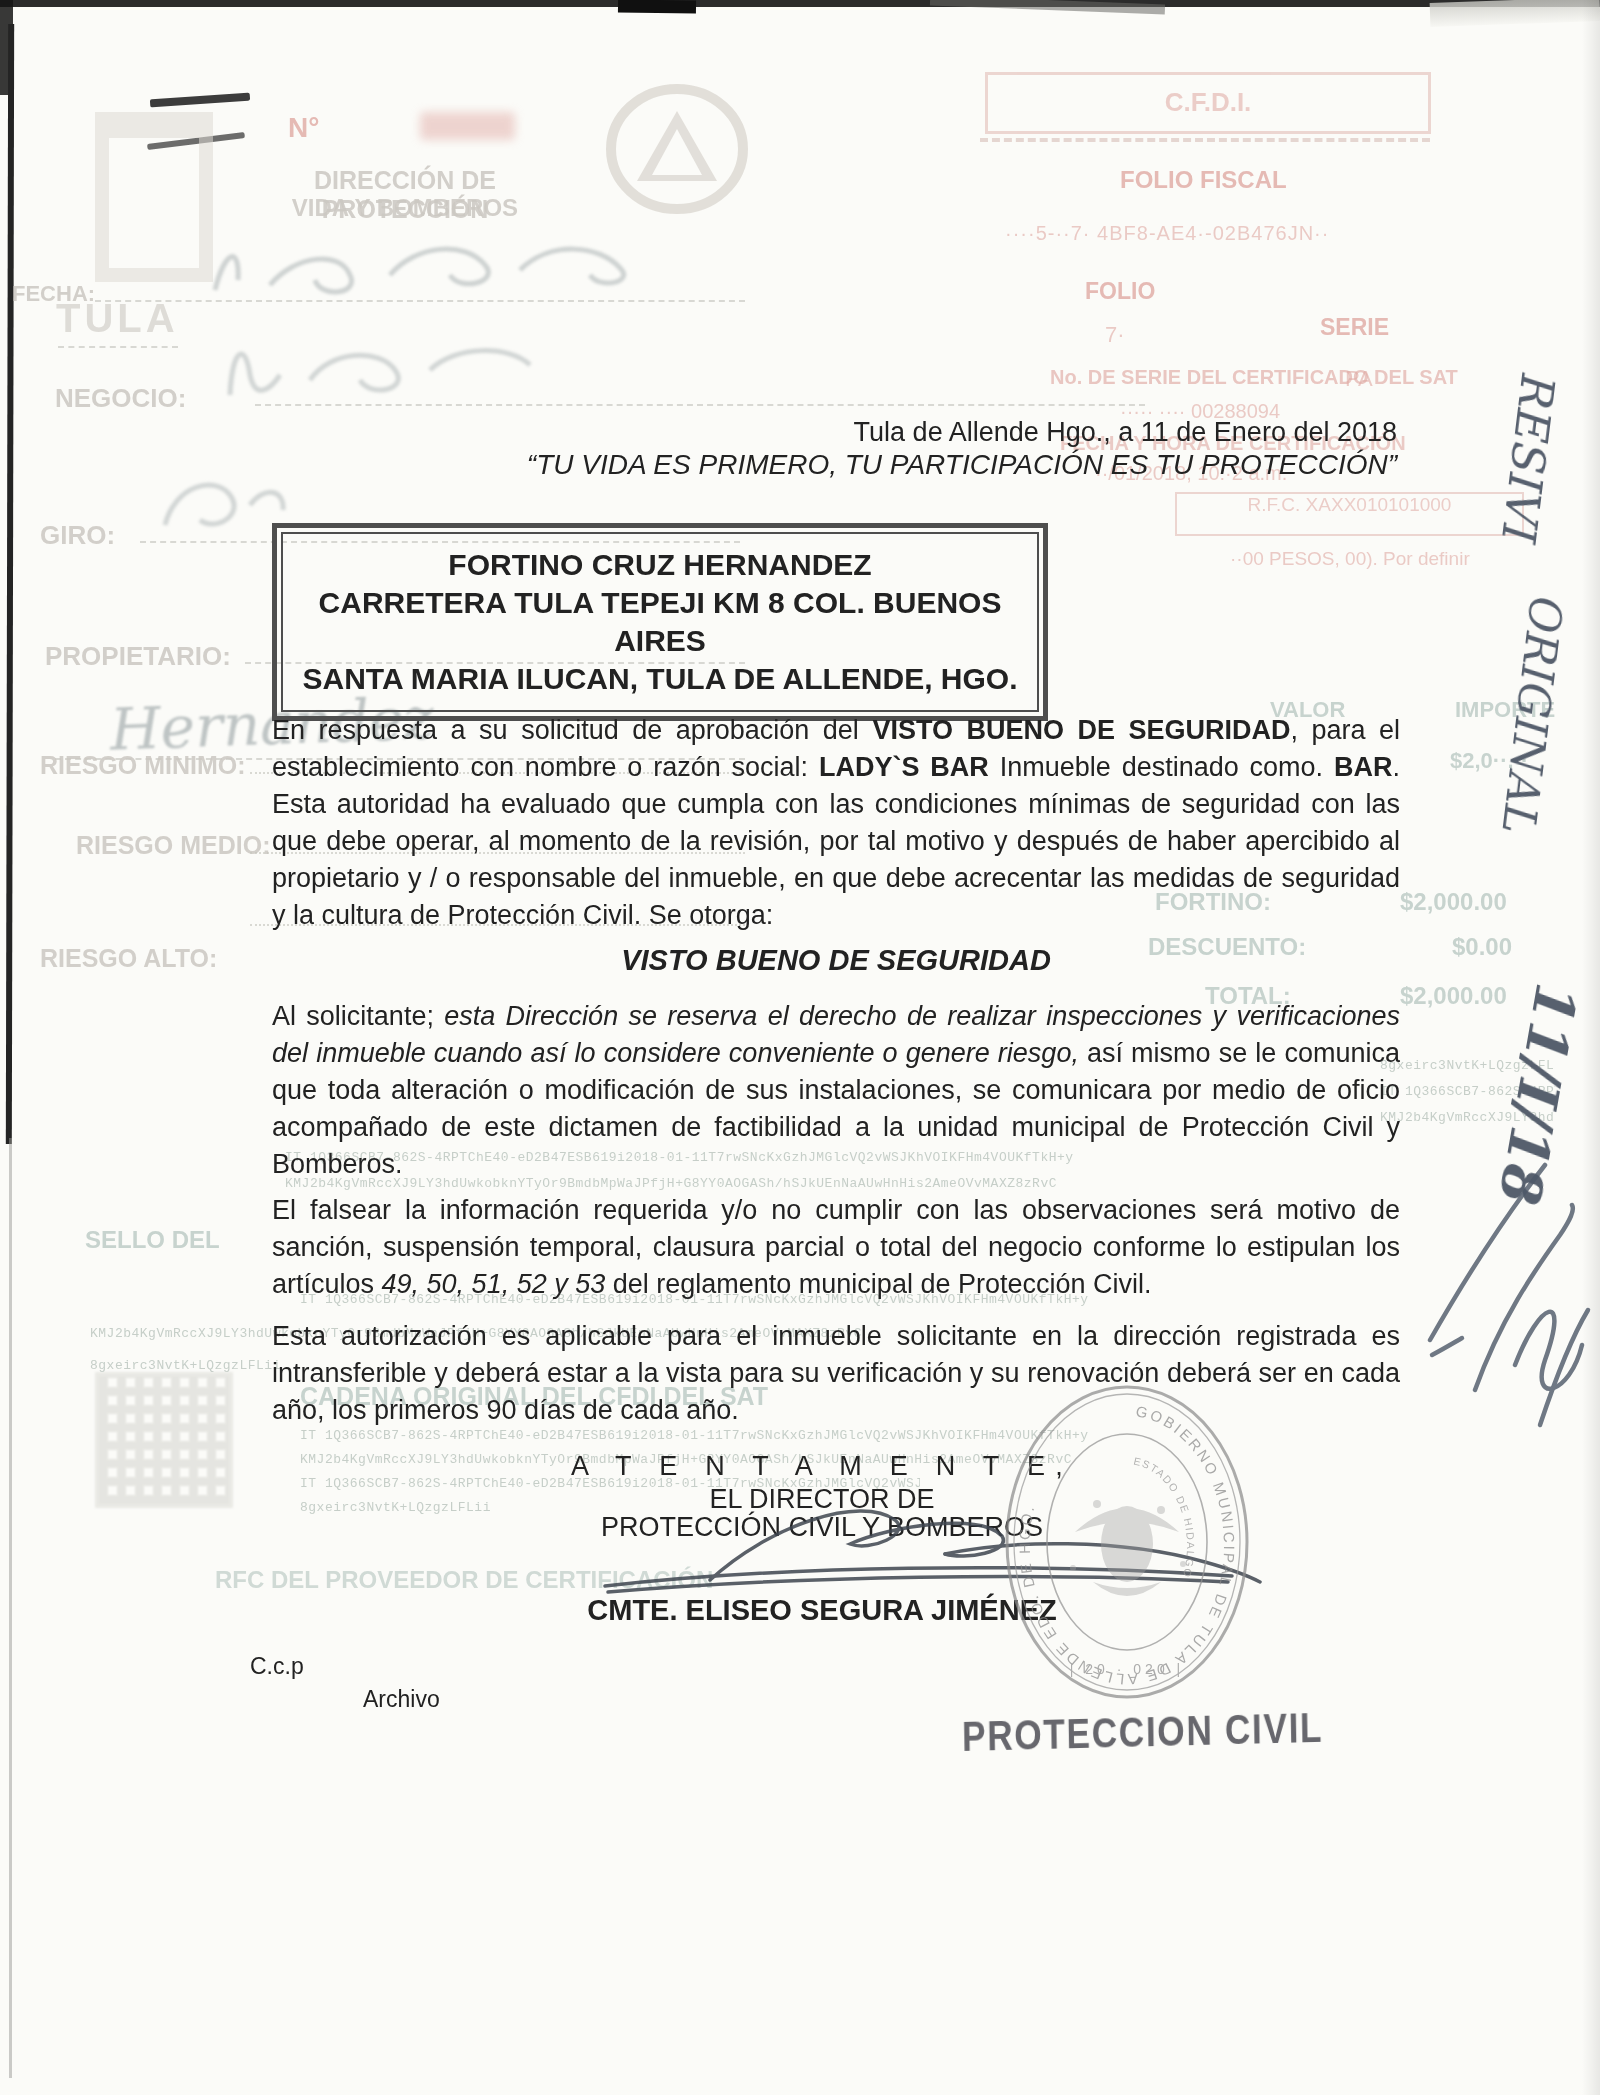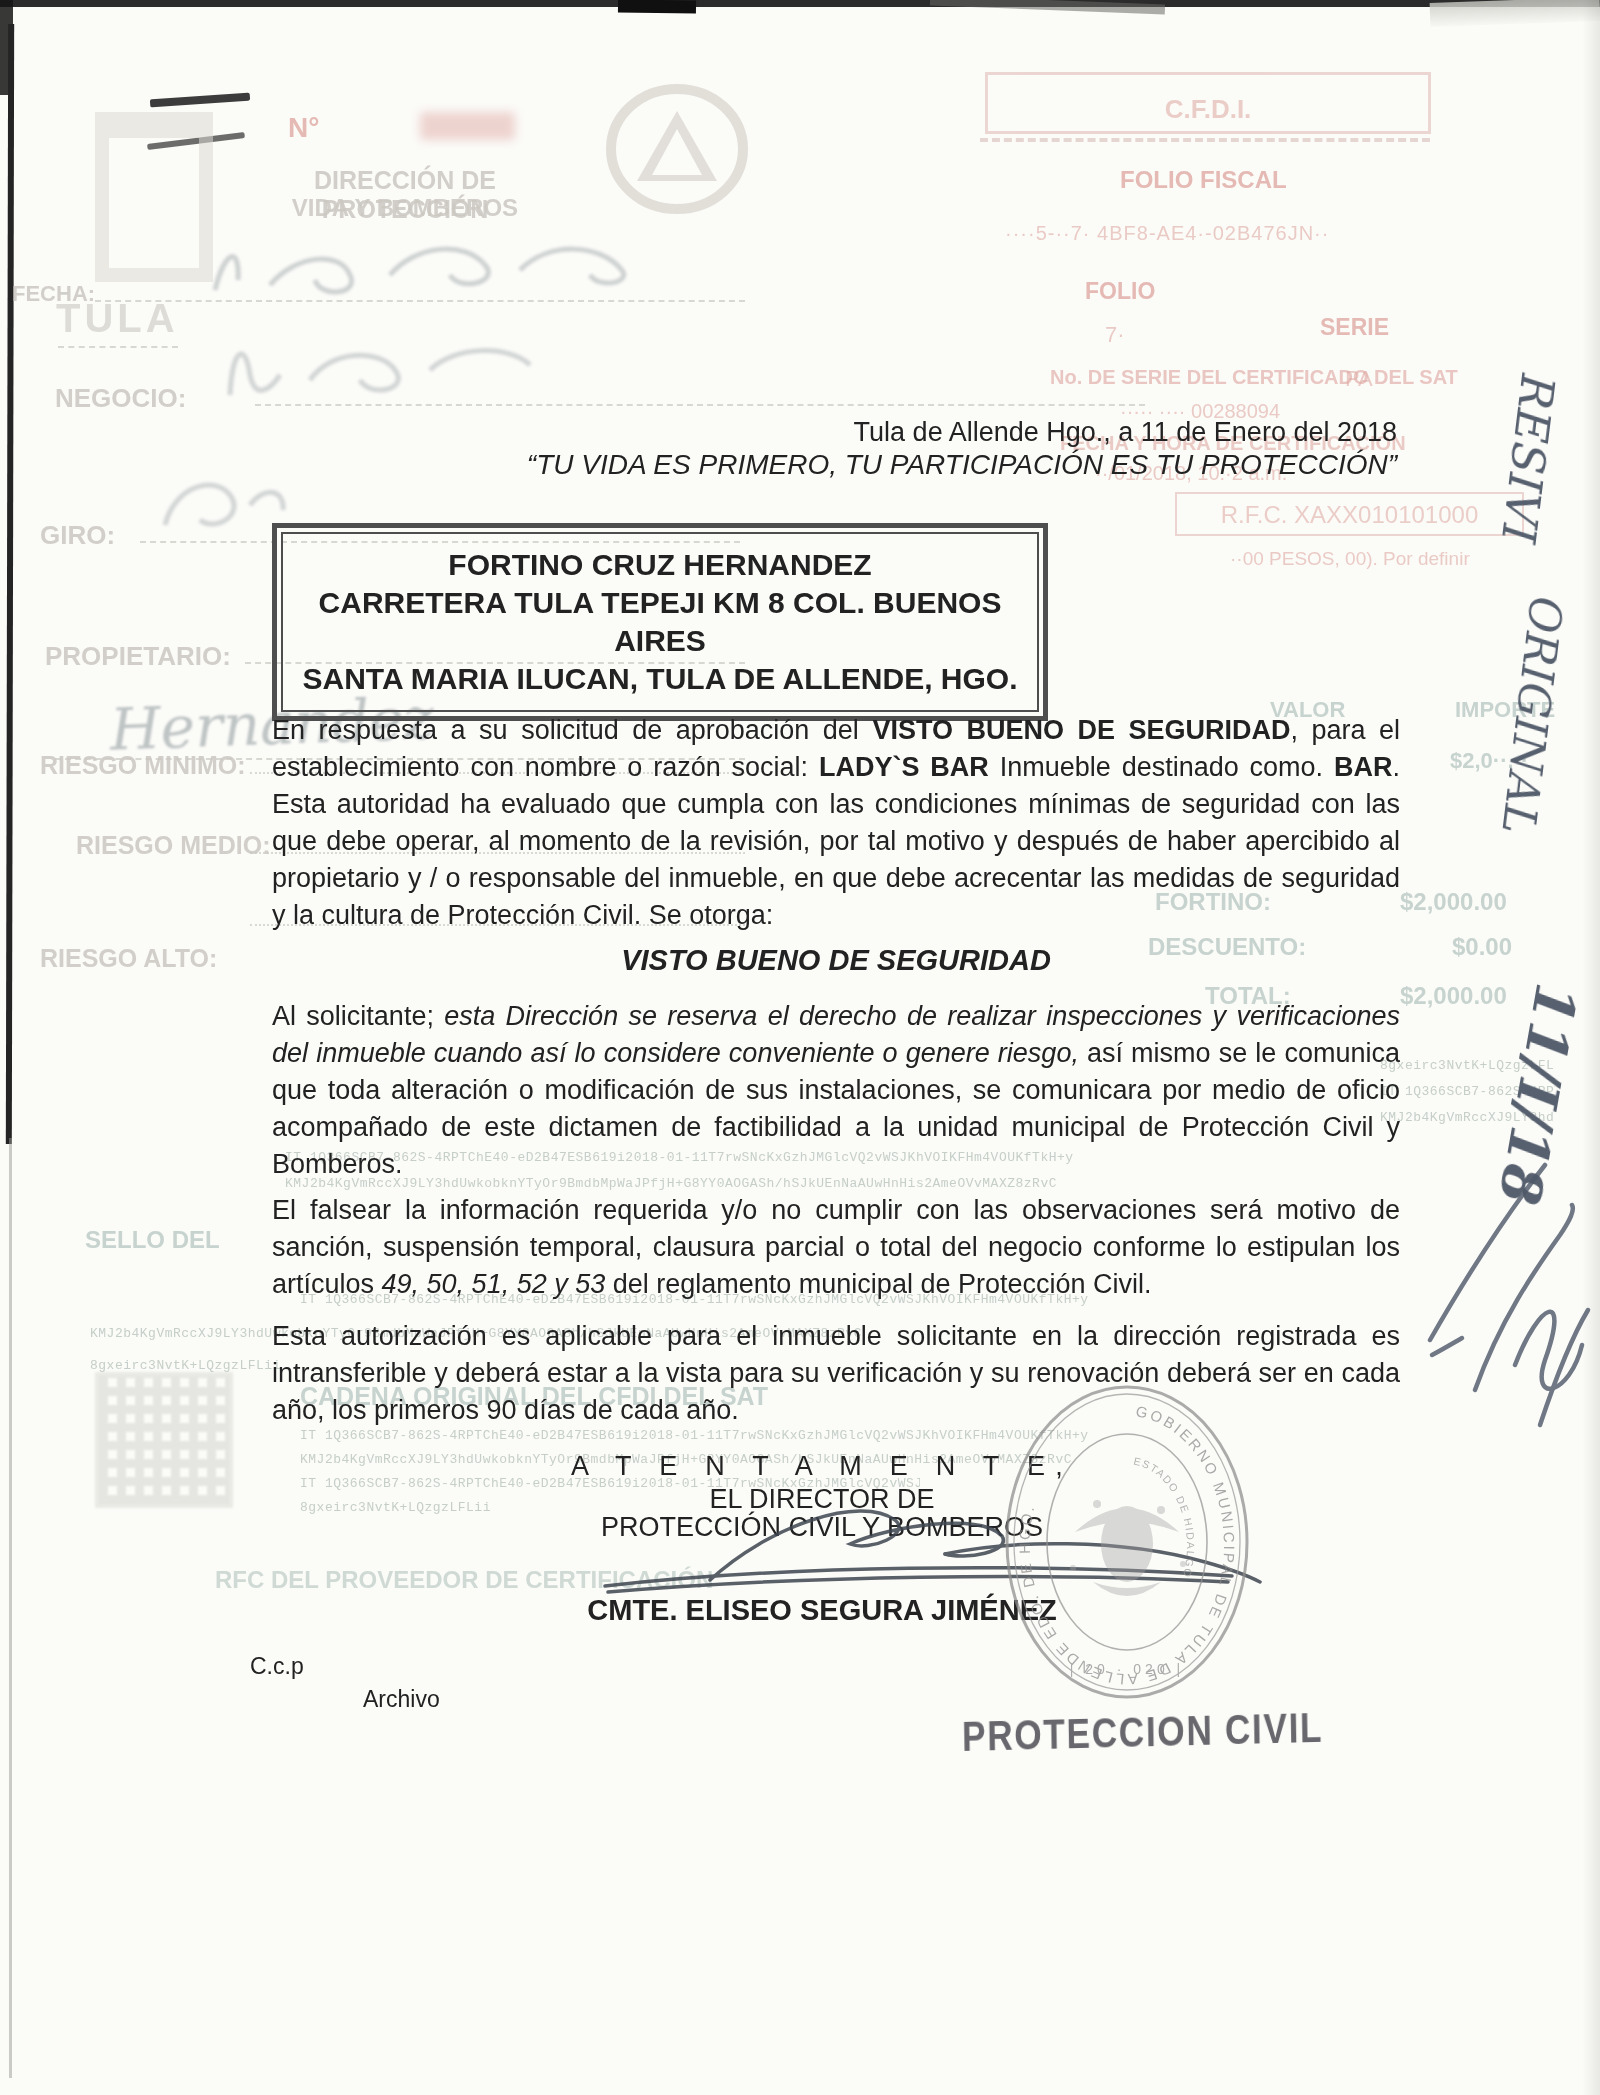--- a/index.html
+++ b/index.html
@@ -107,35 +107,35 @@
   <div class="abs dashline" style="left:55px;top:758px;width:690px;"></div>
 
   <div class="abs lh lh-bold" style="left:40px;top:751px;font-size:25px;">RIESGO MINIMO:</div>
   <div class="abs dotline" style="left:250px;top:772px;width:495px;"></div>
   <div class="abs lh lh-bold" style="left:40px;top:831px;font-size:25px;margin-left:36px;">RIESGO MEDIO:</div>
   <div class="abs dotline" style="left:250px;top:852px;width:495px;"></div>
   <div class="abs lh lh-bold" style="left:40px;top:903px;font-size:25px;margin-top:41px;">RIESGO ALTO:</div>
   <div class="abs dotline" style="left:250px;top:924px;width:495px;"></div>
 
   <div class="abs" style="left:985px;top:72px;width:440px;height:56px;border:3px solid #e6c6c0;opacity:.7;">
-    <div class="pinky" style="text-align:center;font-size:26px;font-weight:bold;padding-top:19px;">C.F.D.I.</div>
+    <div class="pinky" style="text-align:center;font-size:26px;font-weight:bold;padding-top:12px;">C.F.D.I.</div>
   </div>
   <div class="abs" style="left:980px;top:138px;width:450px;border-top:4px dashed #d8beb8;opacity:.6;"></div>
   <div class="abs pinky" style="left:1120px;top:166px;font-size:24px;font-weight:bold;">FOLIO FISCAL</div>
   <div class="abs pinky" style="left:1005px;top:222px;font-size:20px;letter-spacing:1px;opacity:.6;">····5-··7· 4BF8-AE4·-02B476JN··</div>
   <div class="abs pinky" style="left:1085px;top:278px;font-size:23px;font-weight:bold;">FOLIO</div>
   <div class="abs pinky" style="left:1320px;top:278px;font-size:23px;font-weight:bold;margin-top:36px;">SERIE</div>
   <div class="abs pinky" style="left:1105px;top:322px;font-size:22px;opacity:.6;">7·</div>
   <div class="abs pinky" style="left:1345px;top:322px;font-size:22px;opacity:.6;margin-top:44px;">PA</div>
   <div class="abs pinky" style="left:1050px;top:366px;font-size:20px;font-weight:bold;opacity:.65;">No. DE SERIE DEL CERTIFICADO DEL SAT</div>
   <div class="abs pinky" style="left:1120px;top:400px;font-size:20px;opacity:.6;">····· ···· 00288094</div>
   <div class="abs pinky" style="left:1060px;top:432px;font-size:20px;font-weight:bold;opacity:.6;">FECHA Y HORA DE CERTIFICACIÓN</div>
   <div class="abs pinky" style="left:1095px;top:462px;font-size:20px;opacity:.6;">··/01/2018, 10:·2 a.m.</div>
   <div class="abs" style="left:1175px;top:492px;width:345px;height:40px;border:2px solid #e6c6c0;opacity:.7;">
-    <div class="pinky" style="text-align:center;font-size:24px;padding-top:7px;">R.F.C. XAXX010101000</div>
+    <div class="pinky" style="text-align:center;font-size:19px;">R.F.C. XAXX010101000</div>
   </div>
   <div class="abs pinky" style="left:1230px;top:548px;font-size:19px;opacity:.6;">··00 PESOS, 00).  Por definir</div>
 
   <div class="abs teal" style="left:1270px;top:697px;font-size:22px;">VALOR</div>
   <div class="abs teal" style="left:1455px;top:697px;font-size:22px;">IMPORTE</div>
   <div class="abs teal" style="left:1450px;top:748px;font-size:22px;">$2,0··.··</div>
 
   <div class="abs teal" style="left:1155px;top:888px;font-size:24px;">FORTINO:</div>
   <div class="abs teal" style="left:1400px;top:888px;font-size:24px;">$2,000.00</div>
   <div class="abs teal" style="left:1148px;top:933px;font-size:24px;">DESCUENTO:</div>

